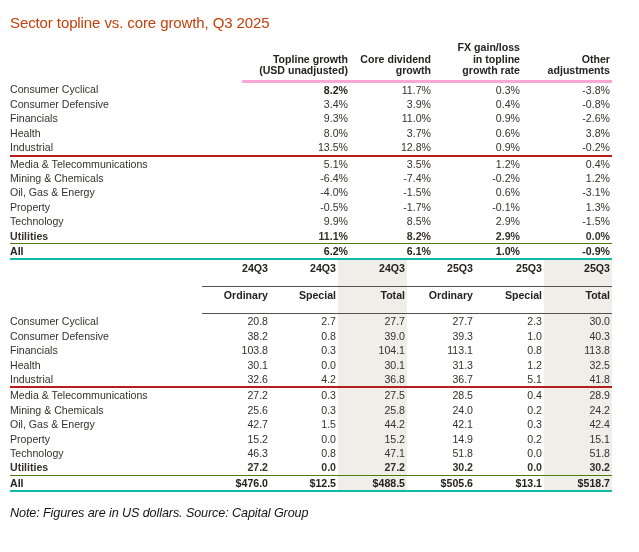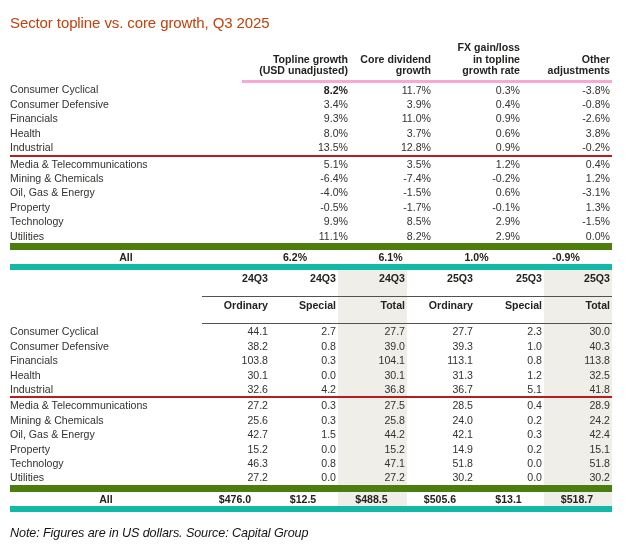--- a/index.html
+++ b/index.html
@@ -45,22 +45,22 @@
     border-bottom: 1px solid #55524d;
     padding-top: 2px; padding-bottom: 12px;
     line-height: 12px;
   }
 
   tbody td { line-height: 14.4px; height: 14.4px; }
   td.num, th.num { text-align: right; padding-right: 2px; }
   td.sector { text-align: left; margin-top: 36px; }
 
   tr.rule-light > td { border-bottom: 2px solid #b91c1c; }
-  tr.rule-dark  > td { border-bottom: 7px solid #4d7c0f; }
-  tr.rule-thick > td { border-bottom: 6px solid #14b8a6; text-align: center; }
+  tr.rule-dark  > td { border-bottom: 1px solid #4d7c0f; font-weight: bold; }
+  tr.rule-thick > td { border-bottom: 2px solid #14b8a6; }
   tr.row-bold   > td { font-weight: 700; color: #242320; }
   td.bold-cell { font-weight: 700; color: #242320; }
 
   .shaded { background: #efeee9; }
 
   .footnote {
     margin: 14px 0 0 0;
     font-size: 12.6px;
     font-weight: 400;
     font-style: italic;
@@ -222,21 +222,21 @@
           <th class="num shaded">Total</th>
           <th class="num">Ordinary</th>
           <th class="num">Special</th>
           <th class="num shaded">Total</th>
         </tr>
       </thead>
       <tbody>
 
       <tr>
             <td class="sector">Consumer Cyclical</td>
-            <td class="num">44.1</td>
+            <td class="num">20.8</td>
             <td class="num">2.7</td>
             <td class="num shaded">27.7</td>
             <td class="num">27.7</td>
             <td class="num">2.3</td>
             <td class="num shaded">30.0</td>
           </tr>
           <tr>
             <td class="sector">Consumer Defensive</td>
             <td class="num">38.2</td>
             <td class="num">0.8</td>

